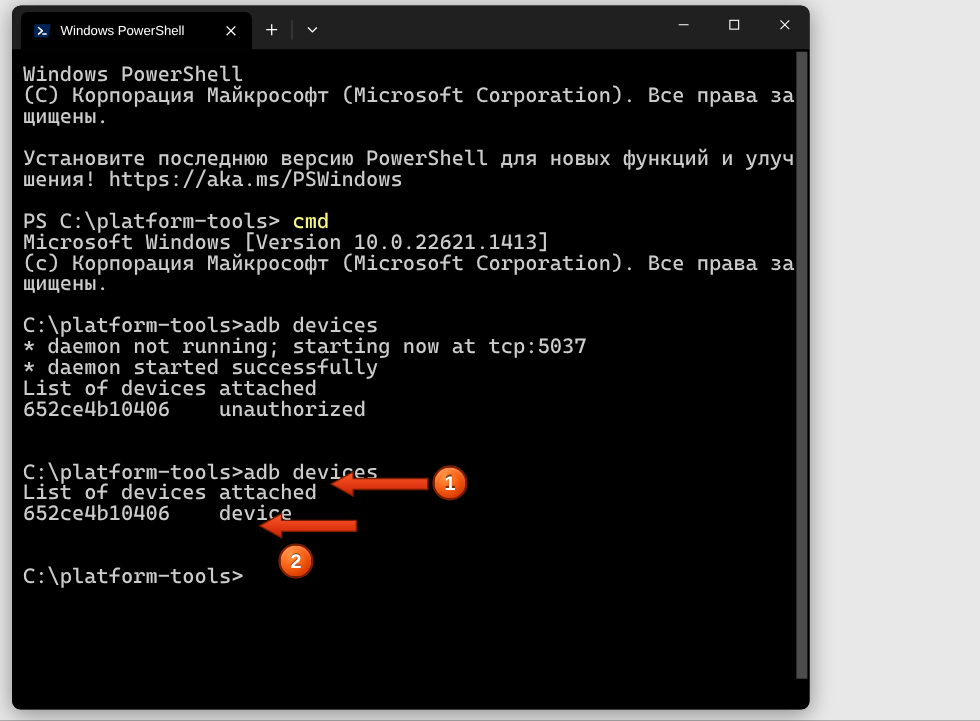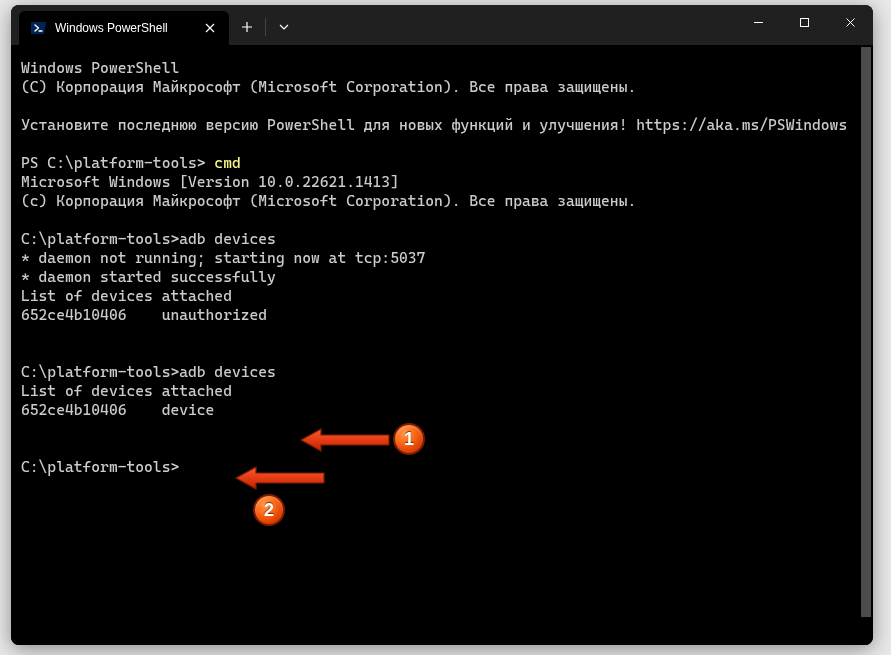--- a/index.html
+++ b/index.html
@@ -7,21 +7,21 @@
     width: 891px;
     height: 655px;
     background: #e8e8e8;
     font-family: "Segoe UI", sans-serif;
     overflow: hidden;
   }
   .window {
     position: absolute;
     left: 11px;
     top: 5px;
-    width: 862px;
+    width: 725px;
     height: 640px;
     background: #000000;
     border-radius: 8px;
     overflow: hidden;
     box-shadow: 0 4px 20px rgba(0,0,0,0.4);
   }
   .titlebar {
     height: 40px;
     background: #202020;
     display: flex;
@@ -100,21 +100,21 @@
     cursor: pointer;
   }
   .terminal {
     position: absolute;
     left: 0;
     top: 40px;
     right: 0;
     bottom: 0;
     padding: 14px 10px 10px 10px;
     font-family: Consolas, "Cascadia Mono", monospace;
-    font-size: 15px;
+    font-size: 19px;
     line-height: 19px;
     color: #cccccc;
     white-space: pre-wrap;
     word-break: break-all;
     background: #000000;
   }
   .prompt { color: #cccccc; }
   .cmd-yellow { color: #f7f78a; }
   .scrollbar {
     position: absolute;

